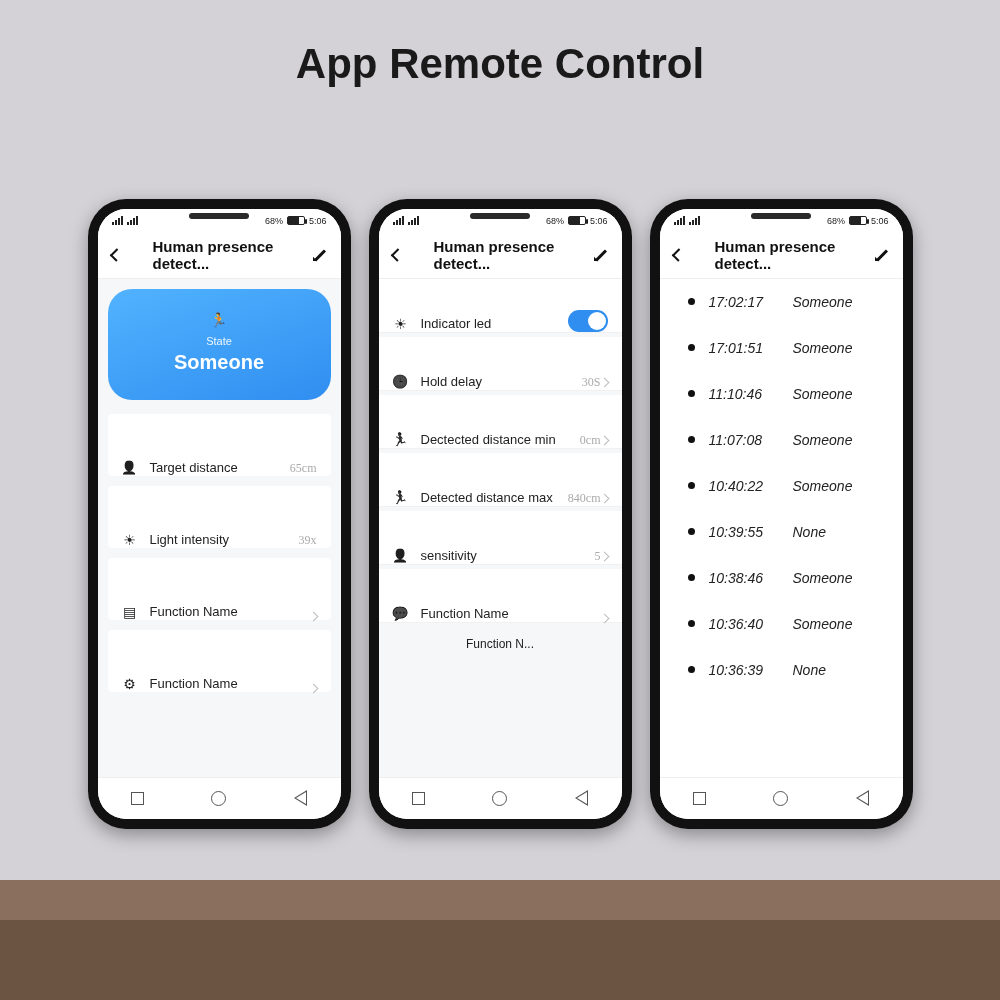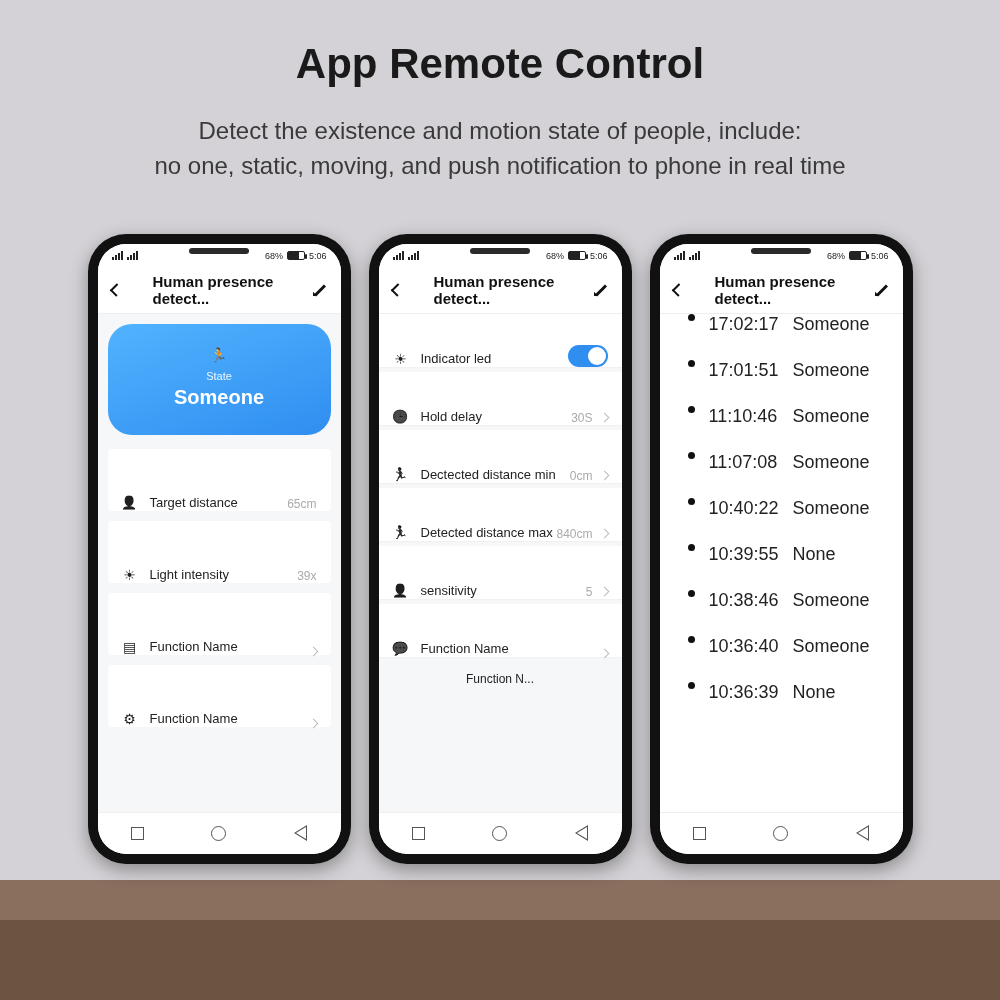--- a/index.html
+++ b/index.html
@@ -91,62 +91,61 @@
 
   .row {
     background:#fff; border-radius:4px;
     height: 62px;
     display:flex; align-items:flex-end; justify-content:space-between;
     padding: 0 14px; margin-bottom: 10px;
     font-size: 13px; color:#222;
   }
   .row.compact { height: 54px; margin-bottom: 4px; border-bottom:1px solid #f1f1f1; border-radius:0;}
   .row .left { display:flex; align-items:center; gap:12px; }
-  .row .right { display:flex; align-items:center; gap:8px; color:#aaa; font-size:12px;}
+  .row .right { display:flex; align-items:center; color:#aaa; font-size:12px;font-family:Liberation Serif, serif;}
   .chev-right { width:7px; height:7px; border-right:1.5px solid #bbb; border-top:1.5px solid #bbb; transform: rotate(45deg); }
 
   .ic16 { width:16px; height:16px; display:inline-flex; align-items:center; justify-content:center; color:#222; }
   .ic-person::before { content:"👤"; font-size:13px; filter: grayscale(1) brightness(.3);}
   .ic-bright::before { content:"☀"; font-size:14px; }
   .ic-list::before { content:"▤"; font-size:14px; }
   .ic-gear::before { content:"⚙"; font-size:14px; }
   .ic-clock::before { content:"🕒"; font-size:13px; filter: grayscale(1) brightness(.3);}
   .ic-run::before { content:"🏃"; font-size:13px; filter: grayscale(1) brightness(.3);}
   .ic-chat::before { content:"💬"; font-size:13px; filter: grayscale(1) brightness(.3);}
   .ic-runw { color:#fff; }
   .ic-runw::before { content:"🏃"; font-size:14px; }
 
   .toggle { width:40px; height:22px; background:#2f8ef0; border-radius:11px; position:relative; }
   .toggle::after { content:""; position:absolute; width:18px; height:18px; background:#fff; border-radius:50%; top:2px; right:2px; }
 
   .foot-text { text-align:center; font-size:12px; color:#222; padding:10px 8px; }
 
   .log-head { font-size:13px; font-weight:600; padding:16px 18px 10px; color:#222; background:#fff;}
   .log-list { background:#fff; padding: 0 18px 10px 28px;}
-  .log-item { display:flex; gap:14px; font-size:18px; color:#222; height:46px;}
+  .log-item { display:flex; align-items:center; gap:14px; font-size:14px; color:#222; height:46px;font-style:italic;}
   .dot { width:7px; height:7px; background:#111; border-radius:50%; flex-shrink:0;}
   .log-item .t { width:70px; }
 
   .navbar {
     height: 42px; background:#fff; border-top:1px solid #eee;
     display:flex; align-items:center; justify-content:space-around;
   }
   .nav-sq { width:13px; height:13px; border:1.5px solid #555; }
   .nav-ci { width:15px; height:15px; border:1.5px solid #555; border-radius:50%; }
   .nav-tr { width:0; height:0; border-top:8px solid transparent; border-bottom:8px solid transparent; border-right:13px solid transparent; border-right-color:#fff; position:relative;}
   .nav-tr::before { content:""; position:absolute; top:-8px; left:0; width:0;height:0;border-top:8px solid transparent;border-bottom:8px solid transparent;border-right:13px solid #555;}
   .nav-tr::after { content:""; position:absolute; top:-6px; left:2px; width:0;height:0;border-top:6px solid transparent;border-bottom:6px solid transparent;border-right:10px solid #fff;}
 </style>
 </head>
 <body>
 
 <h1 class="hero-title">App Remote Control</h1>
 <p class="hero-sub">
-  <span>Detect the existence and motion state of people, include:</span><br>
-  <span>no one, static, moving, and push notification to phone in real time</span>
+  <br>
 </p>
 
 <div class="phones">
 
   <div class="phone">
     <div class="speaker"></div>
     <div class="screen">
       <div class="statusbar">
         <div class="sb-left">
             <span class="sig">

